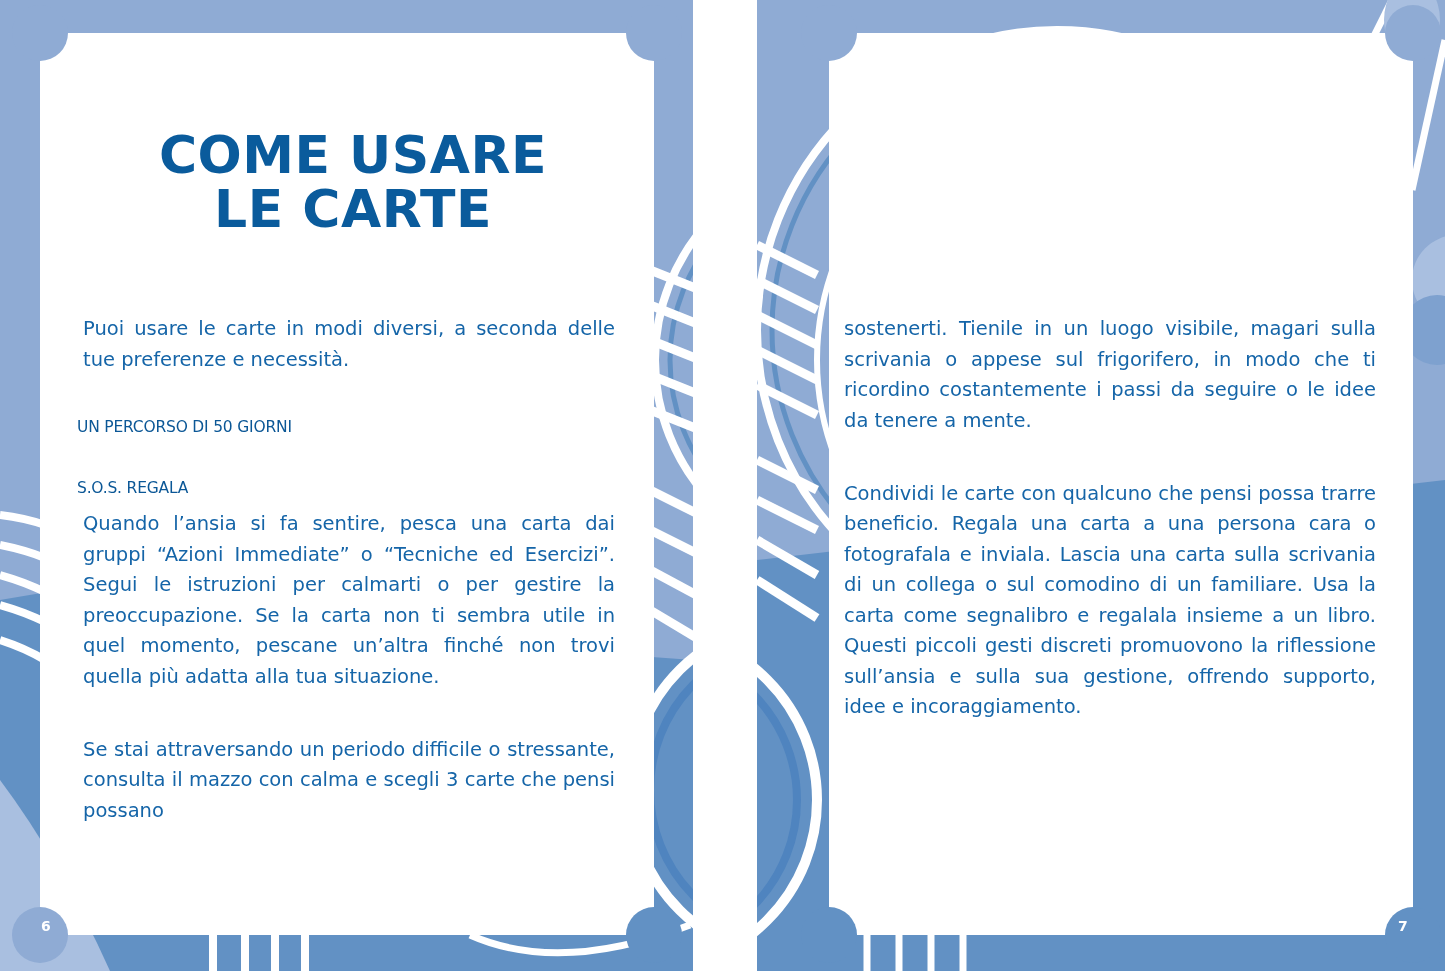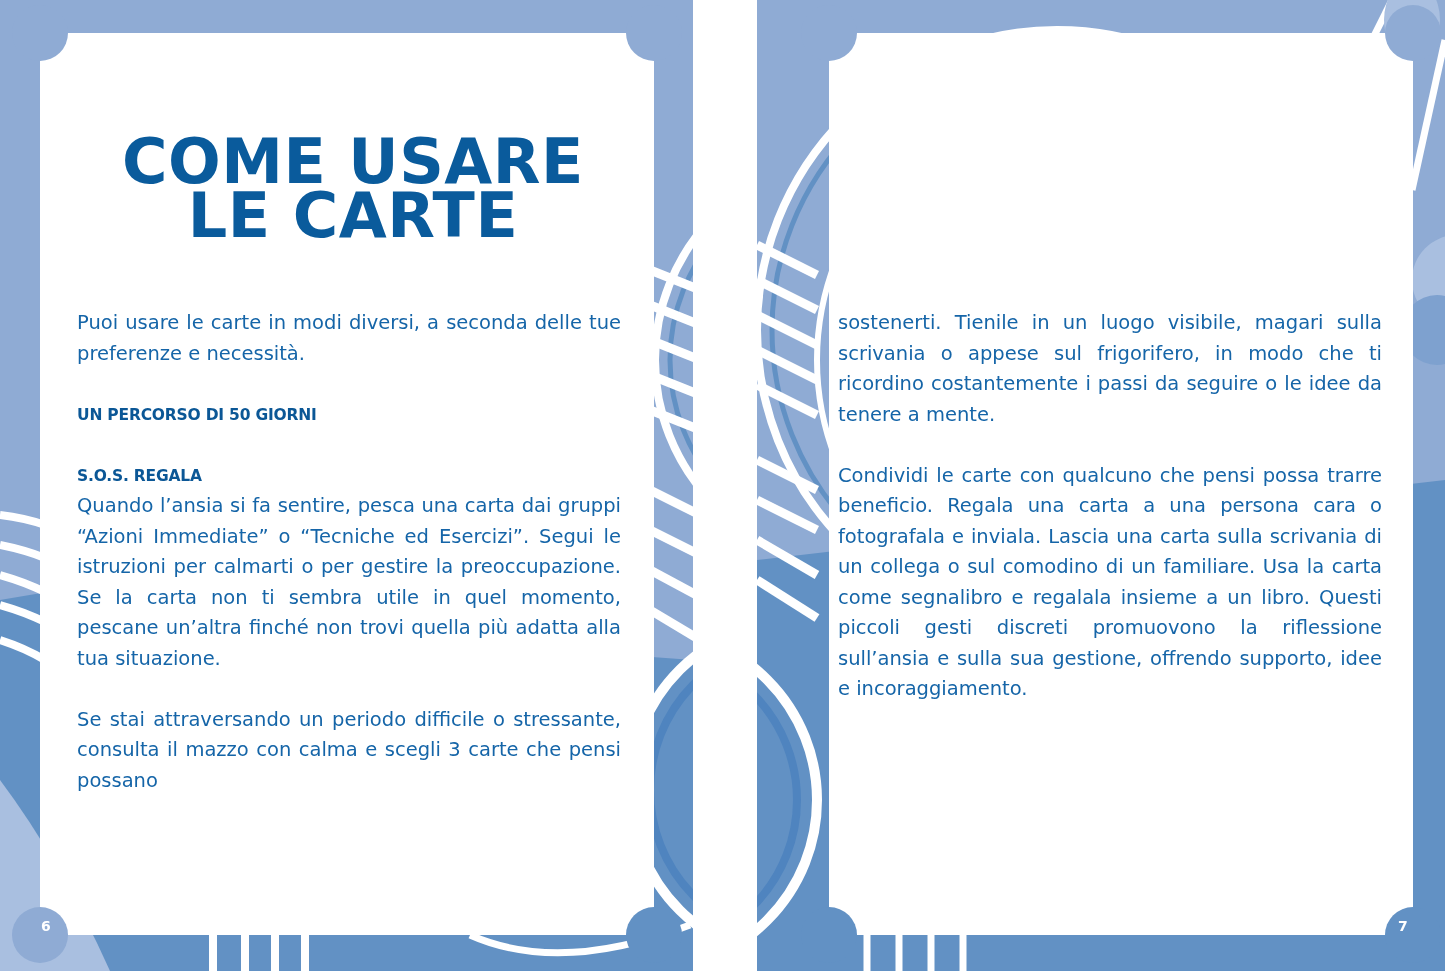--- a/index.html
+++ b/index.html
@@ -28,35 +28,35 @@
     }
     .corner.tl { left: -28px; top: -28px; }
     .corner.tr { right: -28px; top: -28px; }
     .corner.bl { left: -28px; bottom: -28px; }
     .corner.br { right: -28px; bottom: -28px; }
 
     .title {
       position: absolute; left: 0; right: 0; top: 60px;
       text-align: center; color: #0a5b9c;
       font-family: "DejaVu Sans", sans-serif; font-weight: bold;
-      font-size: 62px; line-height: 54px; letter-spacing: 0.5px; margin-left: 12px;
+      font-size: 52px; line-height: 54px; letter-spacing: 0.5px; margin-left: 12px;
     }
     .title span { display: block; }
 
     .text-block {
       position: absolute; color: #1565a8;
       font-family: "DejaVu Sans", sans-serif;
       font-size: 19.5px; line-height: 30.5px;
     }
     .page-left .text-block { left: 37px; top: 275px; width: 544px; }
     .page-right .text-block { left: 9px; top: 275px; width: 544px; }
-    .text-block p { margin: 0; text-align: justify; text-align-last: left; }
+    .text-block p { margin: 6px; text-align: justify; text-align-last: left; }
     .text-block .spacer { height: 30.5px; }
     .text-block h3 {
-      margin: 0; font-size: 15.5px; line-height: 30.5px; font-weight: bold;
+      margin: 0; font-size: 15.5px; line-height: 30.5px; font-weight: normal;
       color: #0b5796; letter-spacing: -0.2px;
     }
     .page-num {
       position: absolute; color: #ffffff; font-weight: bold;
       font-family: "DejaVu Sans", sans-serif; font-size: 14px;
     }
     .page-left .page-num { left: 41px; top: 918px; }
     .page-right .page-num { left: 641px; top: 918px; }
   </style>
 </head>

